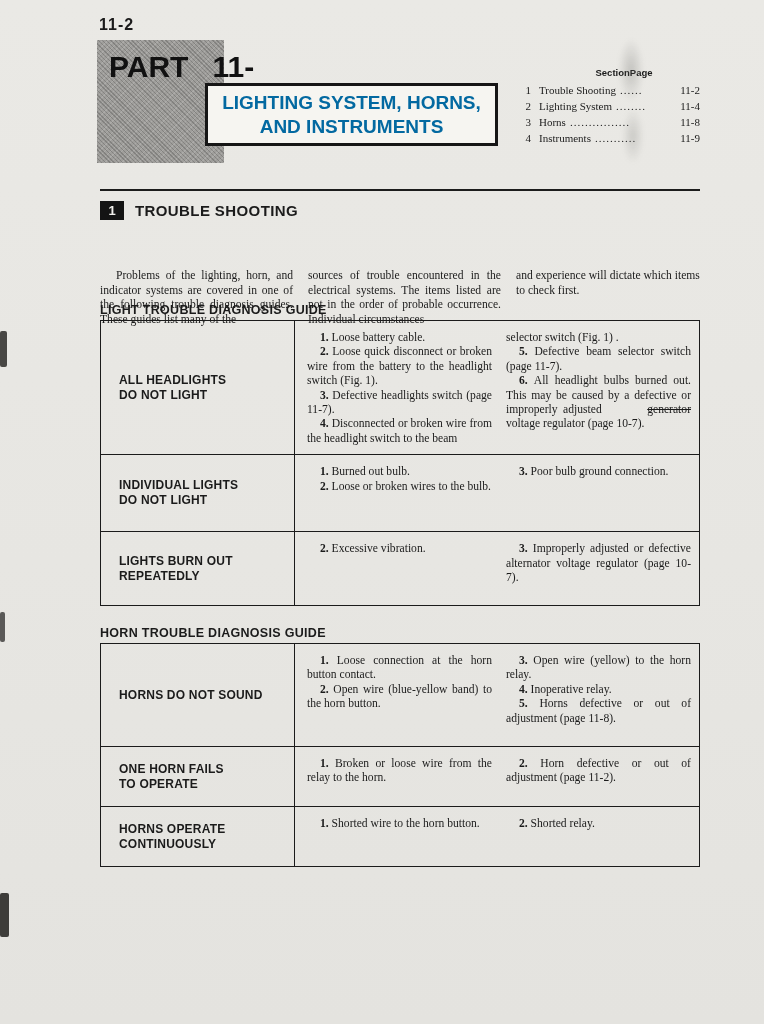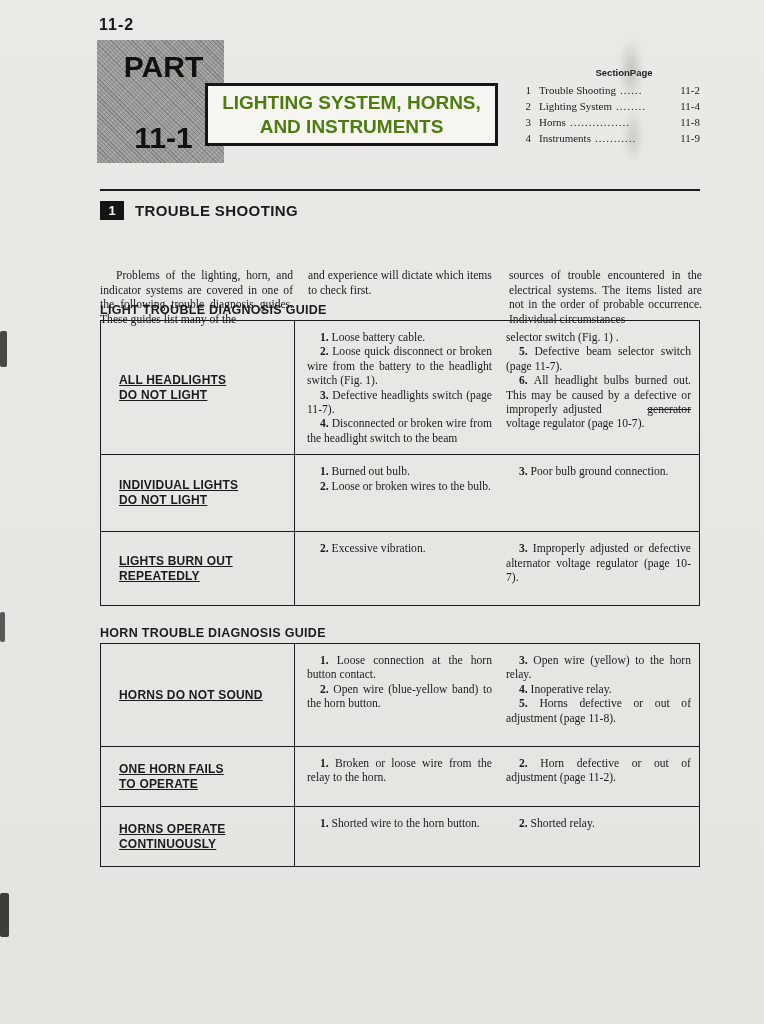--- a/index.html
+++ b/index.html
@@ -14,29 +14,29 @@
   .abs { position:absolute; }
 
   
   #page-number { left:99px; top:16px; font:bold 16px "Liberation Sans",sans-serif; letter-spacing:1px; }
   #part-box {
     left:97px; top:40px; width:127px; height:123px; z-index:1;
     background-color:#9f9e9b;
     background-image:
       repeating-linear-gradient(45deg, rgba(0,0,0,.18) 0 1px, transparent 1px 3px),
       repeating-linear-gradient(-45deg, rgba(255,255,255,.14) 0 1px, transparent 1px 4px);
-    display:flex; flex-direction:column; justify-content:space-between;
-    padding:12px 0 10px 6px; text-align:center;
-    font:bold 30px/1 "Liberation Sans",sans-serif; color:#111;
+    display:flex; flex-direction:row; justify-content:space-between;
+    padding:12px 0 10px 12px; text-align:center;
+    font:bold 30px/1 "Liberation Sans",sans-serif; color:#111;gap:24px;
   }
   #title-box {
     left:205px; top:83px; width:293px; height:63px; z-index:2;
     background:#f6f5f1; border:3px solid #161616;
     display:flex; flex-direction:column; justify-content:center; align-items:center;
-    font:bold 19px/1.25 "Liberation Sans",sans-serif; color:#4d7c0f;
+    font:bold 19px/1.25 "Liberation Sans",sans-serif; color:#0369a1;
     text-align:center;
   }
   #toc { left:518px; top:67px; width:182px; }
   .toc-head { display:flex; justify-content:center; font:bold 9.5px "Liberation Sans",sans-serif; padding:0 2px 4px 4px;margin-left:28px; }
   .toc-row { display:flex; align-items:baseline; font:11px/16px "Liberation Serif",serif; }
   .toc-num { width:13px; text-align:right; margin-right:8px; }
   .toc-dots { flex:1; overflow:hidden; white-space:nowrap; letter-spacing:1px; margin:0 2px 0 4px; }
   .toc-page { text-align:right; }
 
   #header-rule { left:100px; top:189px; width:600px; height:2px; background:#1c1c1c; }
@@ -62,21 +62,21 @@
   #horn-guide-title  { left:100px; top:626px; }
   .guide-table { left:100px; top:0; width:600px; border:1.5px solid #1b1b1b; background:transparent; }
   #light-guide-table { top:320px; }
   #horn-guide-table  { top:643px; }
   .trow { display:flex; border-top:1.5px solid #1b1b1b; }
   .trow:first-child { border-top:none; }
   .tlabel {
     width:194px; flex:0 0 194px; border-right:1.5px solid #1b1b1b;
     display:flex; flex-direction:column; justify-content:center;
     padding:10px 10px 10px 18px;
-    font:bold 12px/15px "Liberation Sans",sans-serif; letter-spacing:.2px;text-decoration:underline;
+    font:bold 12px/15px "Liberation Sans",sans-serif; letter-spacing:.2px;
   }
   .tcontent { flex:1; display:flex; gap:14px; padding:10px 8px 8px 12px; }
   .tcol { flex:1; font:11.6px/14.4px "Liberation Serif",serif; text-align:justify; }
   .item { text-indent:13px; }
   .item.cont { text-indent:0; }
   .item b { font-weight:bold; }
   .strike { text-decoration:line-through;padding-left:40px; }
 
   #light-guide-table .trow:nth-child(1) { min-height:133px; }
   #light-guide-table .trow:nth-child(2) { min-height:77px; }
@@ -146,22 +146,22 @@
 
 <div class="abs" id="header-rule"></div>
 
 <div class="abs" id="section-header">
   <div class="sec-num-box">1</div>
   <div class="sec-title">TROUBLE SHOOTING</div>
 </div>
 
 <div class="abs" id="intro">
   <div class="intro-col first">Problems of the lighting, horn, and indicator systems are covered in one of the following trouble diagnosis guides. These guides list many of the</div>
+  <div class="intro-col">sources of trouble encountered in the electrical systems. The items listed are not in the order of probable occurrence. Individual circumstances</div>
   <div class="intro-col last">and experience will dictate which items to check first.</div>
-  <div class="intro-col">sources of trouble encountered in the electrical systems. The items listed are not in the order of probable occurrence. Individual circumstances</div>
 </div>
 
 <div class="abs guide-title" id="light-guide-title">LIGHT TROUBLE DIAGNOSIS GUIDE</div>
 <div class="abs guide-table" id="light-guide-table">
     <div class="trow">
       <div class="tlabel">
         <div>ALL HEADLIGHTS</div>
         <div>DO NOT LIGHT</div>
       </div>
       <div class="tcontent">

